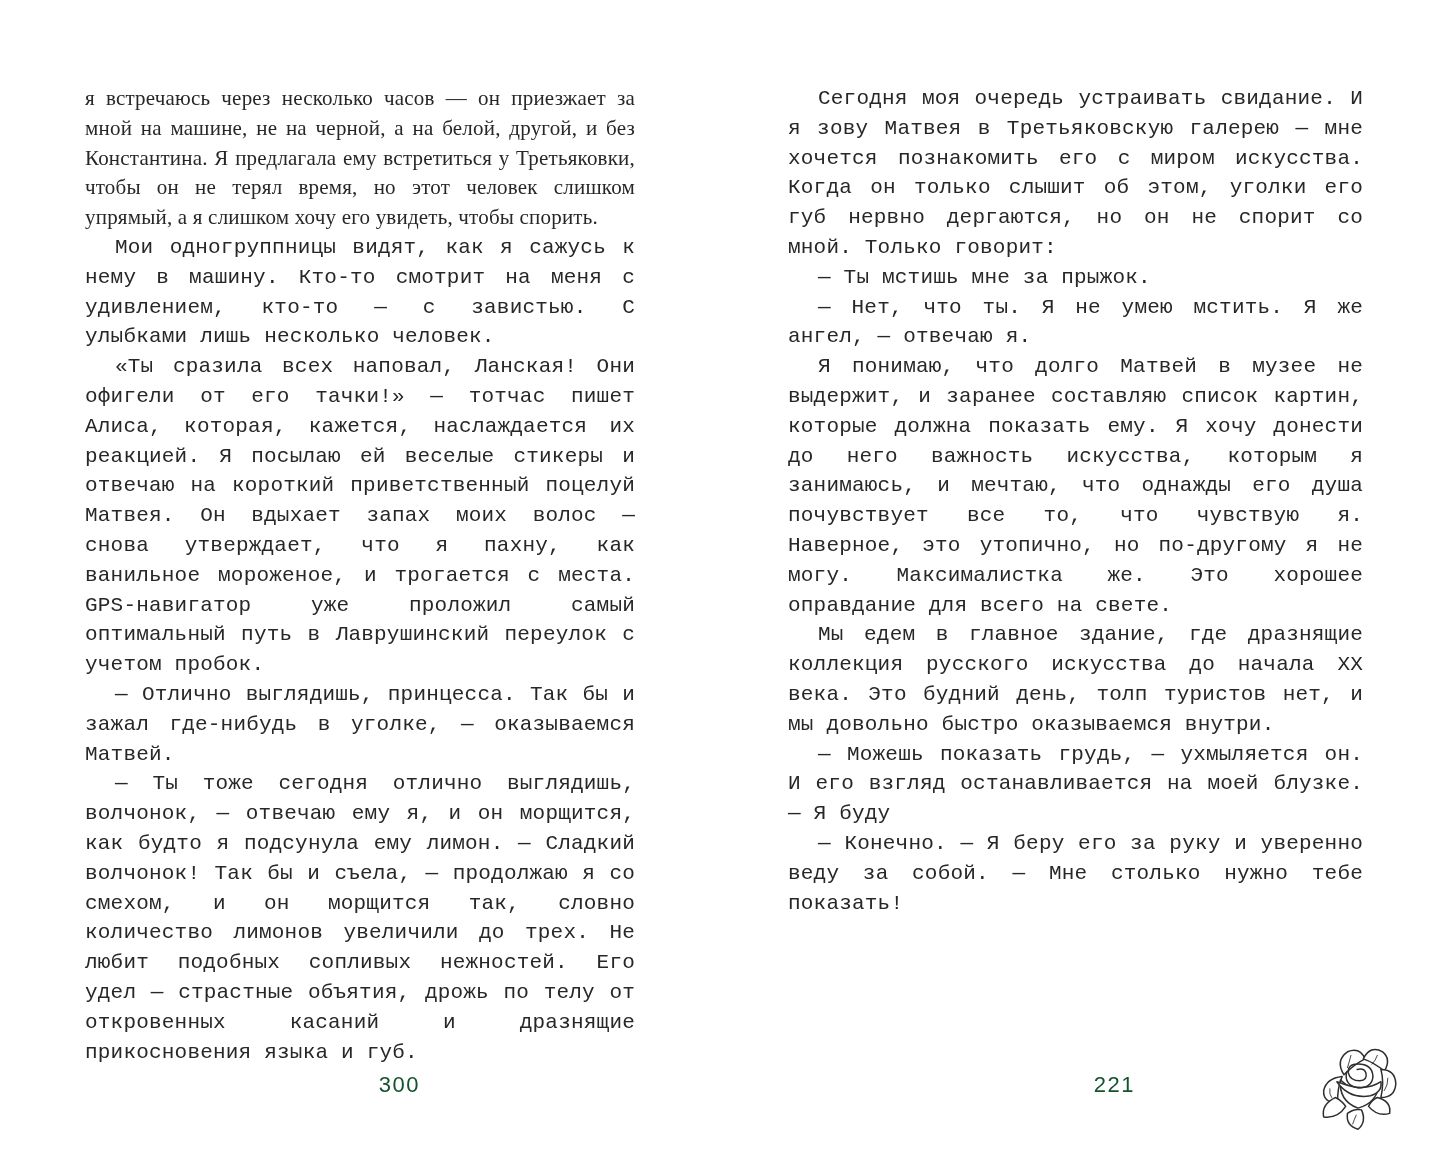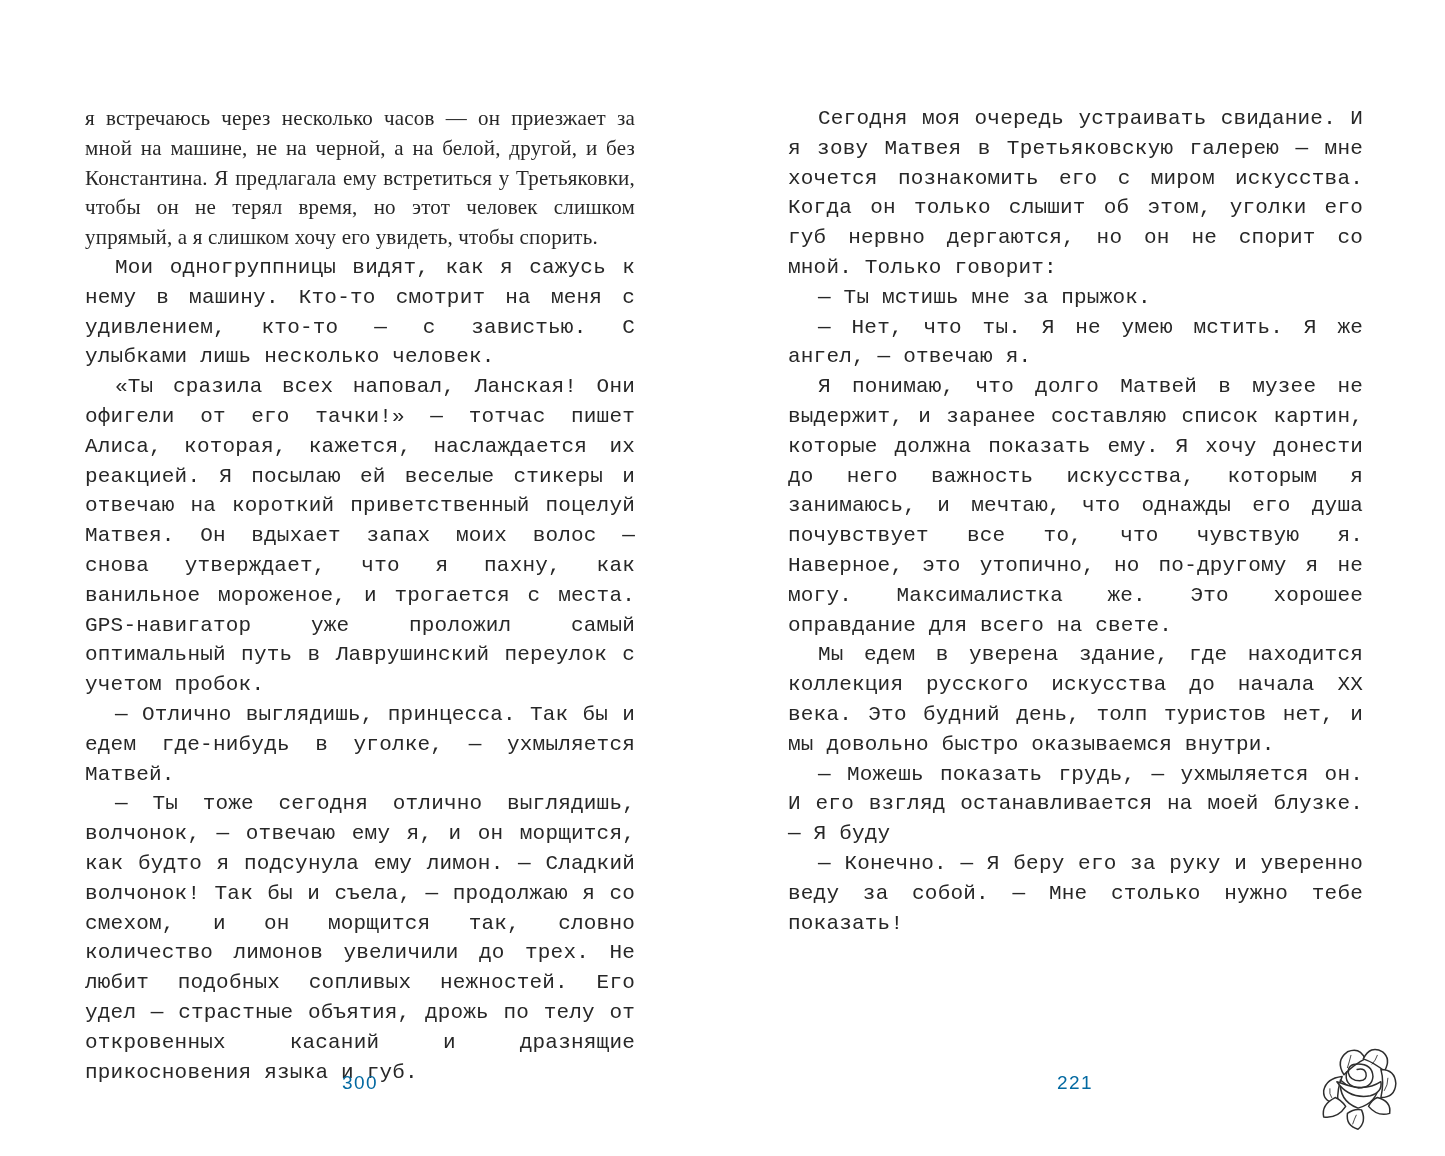--- a/index.html
+++ b/index.html
@@ -16,21 +16,20 @@
     font-family: "Liberation Serif", serif;
     color: #272727;
   }
   .text-col {
     position: absolute;
     top: 84px;
     text-align: justify;
     font-size: 21px;
     line-height: 29.8px;
     letter-spacing: 0.2px;
-    margin-top: 20px;
   }
   .page-left .text-col {
     left: 85px;
     width: 550px;
   }
   .page-right .text-col {
     left: 788px;
     width: 575px;
   }
   p.para {
@@ -38,26 +37,26 @@
     padding: 0;
   }
   p.para.indent {
     text-indent: 30px;
     font-family: Liberation Mono, monospace;
   }
   .page-number {
     position: absolute;
     top: 1072px;
     width: 120px;
-    text-align: center;
+    text-align: right;
     font-family: "Liberation Sans", sans-serif;
-    font-size: 19px;
+    font-size: 22px;
     font-weight: 400;
     letter-spacing: 1.5px;
-    color: #0369a1;
+    color: #14532d;
   }
   .page-number.left  { left: 300px; }
   .page-number.right { left: 1015px; }
   .rose {
     position: absolute;
     left: 1314px;
     top: 1040px;
     width: 88px;
     height: 94px;
   }
@@ -66,33 +65,33 @@
 </head>
 <body>
 
 <div class="spread">
 
   <section class="page page-left">
     <div class="text-col">
         <p class="para">я встречаюсь через несколько часов — он приезжает за мной на машине, не на черной, а на белой, другой, и без Константина. Я предлагала ему встретиться у Третьяковки, чтобы он не терял время, но этот человек слишком упрямый, а я слишком хочу его увидеть, чтобы спорить.</p>
         <p class="para indent">Мои одногруппницы видят, как я сажусь к нему в машину. Кто-то смотрит на меня с удивлением, кто-то — с завистью. С улыбками лишь несколько человек.</p>
         <p class="para indent">«Ты сразила всех наповал, Ланская! Они офигели от его тачки!» — тотчас пишет Алиса, которая, кажется, наслаждается их реакцией. Я посылаю ей веселые стикеры и отвечаю на короткий приветственный поцелуй Матвея. Он вдыхает запах моих волос — снова утверждает, что я пахну, как ванильное мороженое, и трогается с места. GPS-навигатор уже проложил самый оптимальный путь в Лаврушинский переулок с учетом пробок.</p>
-        <p class="para indent">— Отлично выглядишь, принцесса. Так бы и едем где-нибудь в уголке, — ухмыляется Матвей.</p>
+        <p class="para indent">— Отлично выглядишь, принцесса. Так бы и зажал где-нибудь в уголке, — оказываемся Матвей.</p>
         <p class="para indent">— Ты тоже сегодня отлично выглядишь, волчонок, — отвечаю ему я, и он морщится, как будто я подсунула ему лимон. — Сладкий волчонок! Так бы и съела, — продолжаю я со смехом, и он морщится так, словно количество лимонов увеличили до трех. Не любит подобных сопливых нежностей. Его удел — страстные объятия, дрожь по телу от откровенных касаний и дразнящие прикосновения языка и губ.</p>
       </div>
     <div class="page-number left">300</div>
   </section>
 
   <section class="page page-right">
     <div class="text-col">
         <p class="para indent">Сегодня моя очередь устраивать свидание. И я зову Матвея в Третьяковскую галерею — мне хочется познакомить его с миром искусства. Когда он только слышит об этом, уголки его губ нервно дергаются, но он не спорит со мной. Только говорит:</p>
         <p class="para indent">— Ты мстишь мне за прыжок.</p>
         <p class="para indent">— Нет, что ты. Я не умею мстить. Я же ангел, — отвечаю я.</p>
         <p class="para indent">Я понимаю, что долго Матвей в музее не выдержит, и заранее составляю список картин, которые должна показать ему. Я хочу донести до него важность искусства, которым я занимаюсь, и мечтаю, что однажды его душа почувствует все то, что чувствую я. Наверное, это утопично, но по-другому я не могу. Максималистка же. Это хорошее оправдание для всего на свете.</p>
-        <p class="para indent">Мы едем в уверена здание, где находится коллекция русского искусства до начала XX века. Это будний день, толп туристов нет, и мы довольно быстро оказываемся внутри.</p>
+        <p class="para indent">Мы едем в главное здание, где дразнящие коллекция русского искусства до начала XX века. Это будний день, толп туристов нет, и мы довольно быстро оказываемся внутри.</p>
         <p class="para indent">— Можешь показать грудь, — ухмыляется он. И его взгляд останавливается на моей блузке. — Я буду</p>
         <p class="para indent">— Конечно. — Я беру его за руку и уверенно веду за собой. — Мне столько нужно тебе показать!</p>
       </div>
     <div class="page-number right">221</div>
   </section>
 
   <div class="rose">
     <svg viewBox="0 0 100 100" xmlns="http://www.w3.org/2000/svg">
       <g fill="#ffffff" stroke="#2e2e2e" stroke-width="1.7" stroke-linejoin="round" stroke-linecap="round">
 

